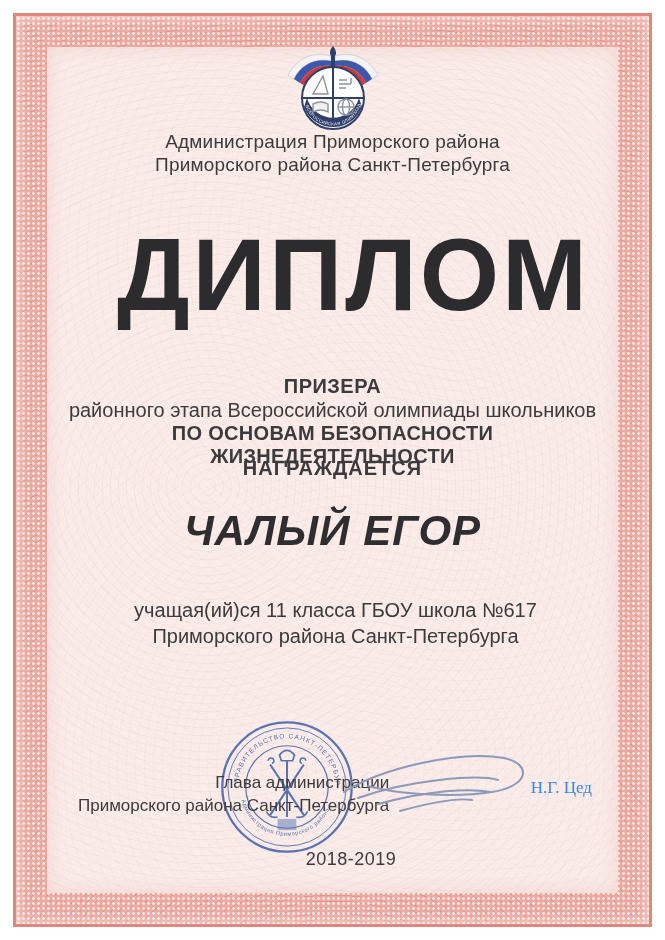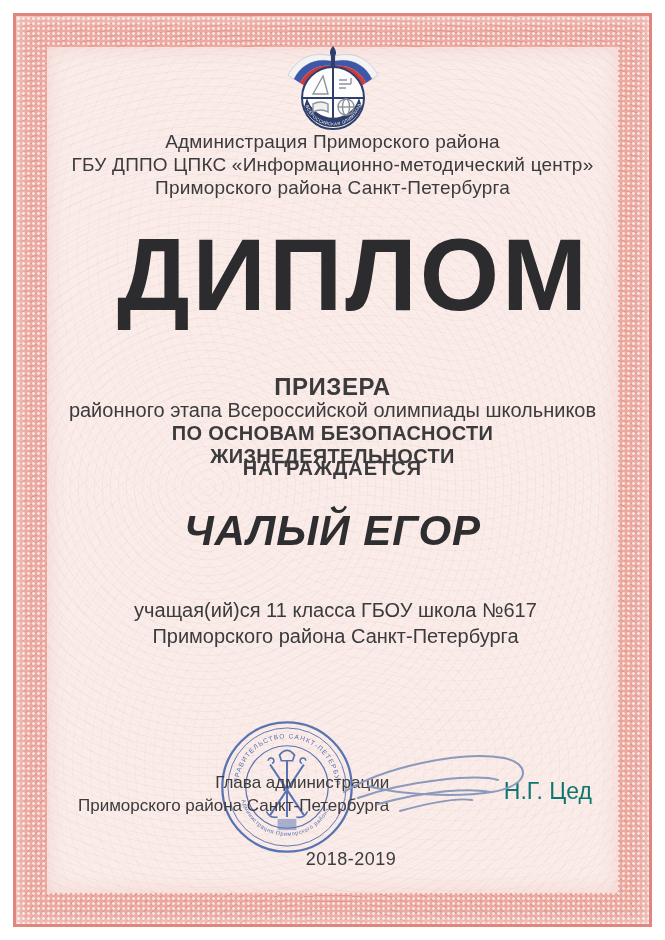--- a/index.html
+++ b/index.html
@@ -43,42 +43,42 @@
   .issuer { top:130px; font-size:19px; line-height:23px; font-weight:normal; letter-spacing:0.2px; }
 
   .title {
     top:221px;
     font-size:102px; line-height:108px;
     font-weight:bold; letter-spacing:3px;
     color:#2c2c2e;
     padding-left:42px;
   }
 
-  .status   { top:375px; font-size:24px; line-height:23px; font-weight:bold; letter-spacing:0.5px; }
+  .status   { top:375px; font-size:20px; line-height:23px; font-weight:bold; letter-spacing:0.5px; }
   .event    { top:399px; font-size:20px; line-height:23px; }
   .subject  { top:422px; font-size:20px; line-height:23px; font-weight:bold; letter-spacing:0.3px;text-align:center; }
   .awarded  { top:457px; font-size:20px; line-height:23px; font-weight:bold; letter-spacing:1px; }
 
   .recipient-name {
     top:506px;
     font-size:42px; line-height:50px;
     font-weight:bold; font-style:italic; letter-spacing:1px;
     color:#2e2e30;
   }
 
   .details { top:597px; font-size:20px; line-height:26px;padding-left:6px; }
 
   .role {
     position:absolute; left:78px; top:771px;
     font-size:17px; line-height:23px; color:#3b3b3d; text-align:right;
     z-index:3;
   }
   .signer {
     position:absolute; right:73px; top:778px;
-    font-size:23px; color:#0f766e; z-index:3;
+    font-size:17px; color:#3b82f6; z-index:3;font-family:Liberation Serif, serif;
   }
 
   .stamp { position:absolute; left:212px; top:712px; z-index:2; opacity:0.9; }
   .signature-svg { position:absolute; left:338px; top:742px; z-index:4; }
 
   .year { top:849px; font-size:18px; letter-spacing:0.5px; z-index:5;padding-left:37px; }
 </style>
 </head>
 <body>
 
@@ -121,21 +121,20 @@
     </g>
 
     <path id="emblem-arc" d="M34,60 A29,29 0 0 0 90,60" fill="none"></path>
     <text font-size="4.2" fill="#ffffff" letter-spacing="0.45" font-family="Liberation Sans, sans-serif">
       <textPath href="#emblem-arc" startOffset="2">ВСЕРОССИЙСКАЯ ОЛИМПИАДА ШКОЛЬНИКОВ</textPath>
     </text>
   </svg>
 
   <div class="abs issuer">
     <div>Администрация Приморского района</div>
-    <div>ГБУ ДППО ЦПКС «Информационно-методический центр»</div>
     <div>Приморского района Санкт-Петербурга</div>
   </div>
 
   <div class="abs title">ДИПЛОМ</div>
 
   <div class="abs status">ПРИЗЕРА</div>
   <div class="abs event">районного этапа Всероссийской олимпиады школьников</div>
   <div class="abs subject">ПО ОСНОВАМ БЕЗОПАСНОСТИ ЖИЗНЕДЕЯТЕЛЬНОСТИ</div>
   <div class="abs awarded">НАГРАЖДАЕТСЯ</div>
 

